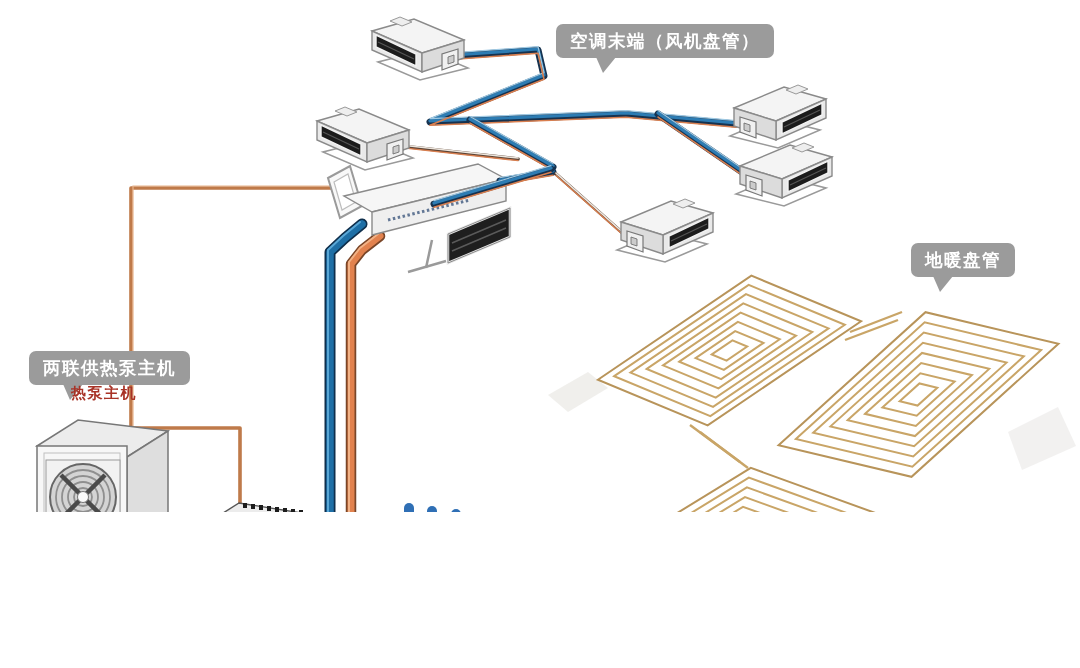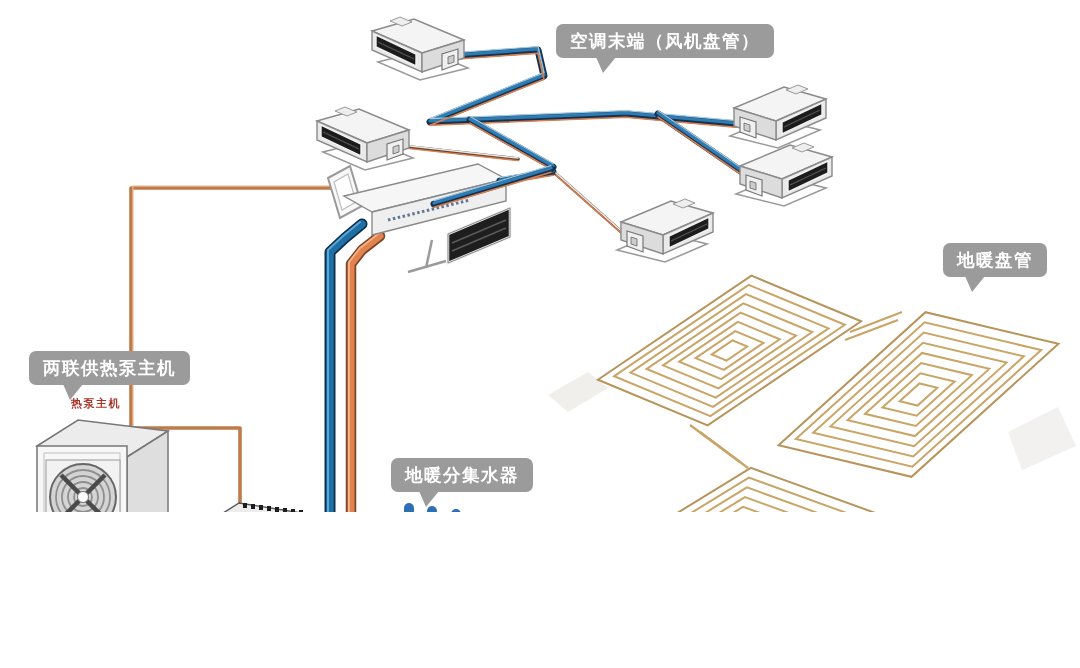--- a/index.html
+++ b/index.html
@@ -6,25 +6,25 @@
   .stage{position:relative;width:1080px;height:512px;background:#ffffff;overflow:hidden;
          font-family:"Liberation Sans","DejaVu Sans",sans-serif;}
   svg{position:absolute;left:0;top:0;}
   .callout{position:absolute;background:#9b9b9b;color:#ffffff;font-weight:bold;
            font-size:17.5px;letter-spacing:1.5px;padding:5px 14px;border-radius:7px;
            white-space:nowrap;z-index:5;}
   .callout::after{content:"";position:absolute;bottom:-15px;width:0;height:0;
            border-style:solid;border-width:16px 13px 0 7px;
            border-color:#9b9b9b transparent transparent transparent;}
   #c-ac{left:556px;top:24px;}      #c-ac::after{left:40px;}
-  #c-floor{left:943px;top:243px;font-family:Liberation Serif, serif;}  #c-floor::after{left:22px;}
+  #c-floor{left:911px;top:243px;font-family:Liberation Serif, serif;}  #c-floor::after{left:22px;}
   #c-hp{left:2px;top:351px;margin-left:27px;}       #c-hp::after{left:34px;}
   #c-man{left:391px;top:458px;}    #c-man::after{left:28px;}
-  .red-note{position:absolute;left:71px;top:396px;color:#a83226;font-weight:bold;
-            font-size:11px;letter-spacing:1.5px;z-index:5;}
+  .red-note{position:absolute;left:71px;top:384px;color:#a83226;font-weight:bold;
+            font-size:15px;letter-spacing:1.5px;z-index:5;}
 </style>
 </head>
 <body>
 
 <div class="stage">
 
 <svg id="scene" width="1080" height="668" viewBox="0 0 1080 668">
 
   <defs>
     <linearGradient id="cylGrad" x1="0" y1="0" x2="1" y2="0">
@@ -332,16 +332,15 @@
           <polygon points="16,39 22,41 22,48 16,46" fill="#cccccc" stroke="#666" stroke-width="0.8"></polygon>
           <polygon points="58,6 70,1 80,5 68,10" fill="#eeeeee" stroke="#999" stroke-width="1"></polygon>
         </g>
       </g>
 
 </svg>
 
 <div class="callout" id="c-ac">空调末端（风机盘管）</div>
 <div class="callout" id="c-floor">地暖盘管</div>
 <div class="callout" id="c-hp">两联供热泵主机</div>
-<div class="callout" id="c-man">地暖分集水器</div>
 <div class="red-note">热泵主机</div>
 
 </div>
 
 </body></html>

